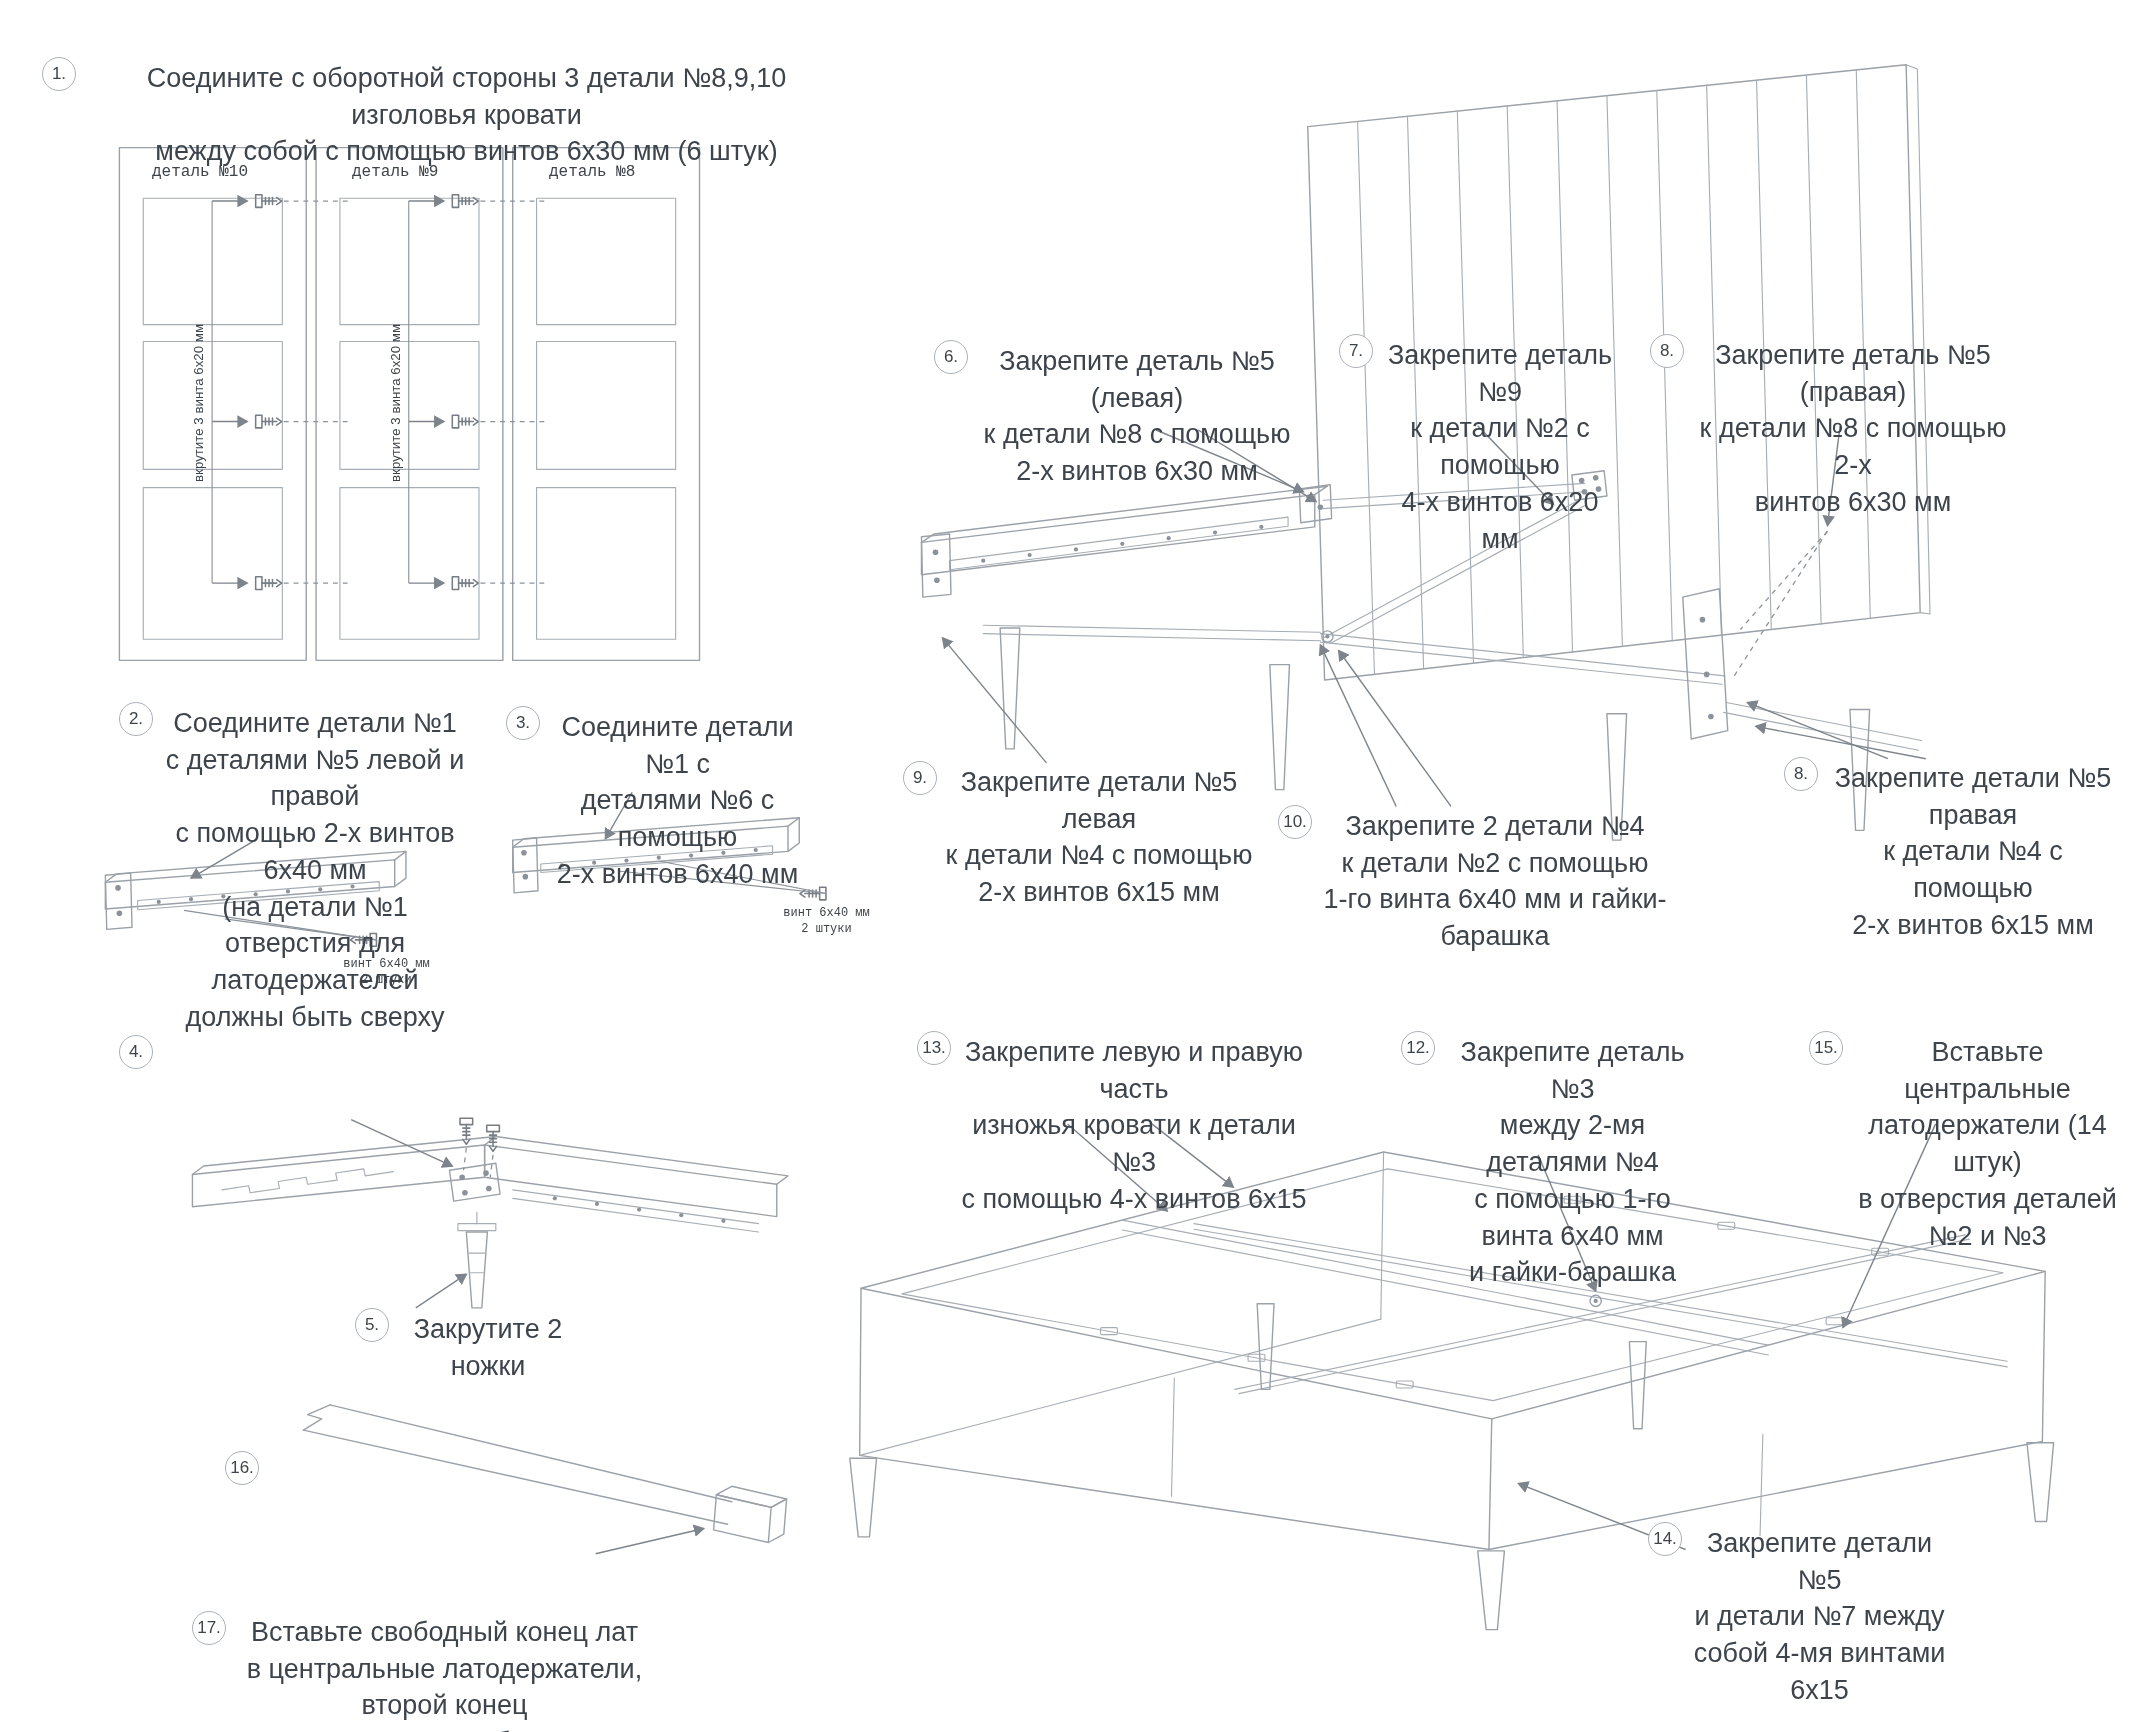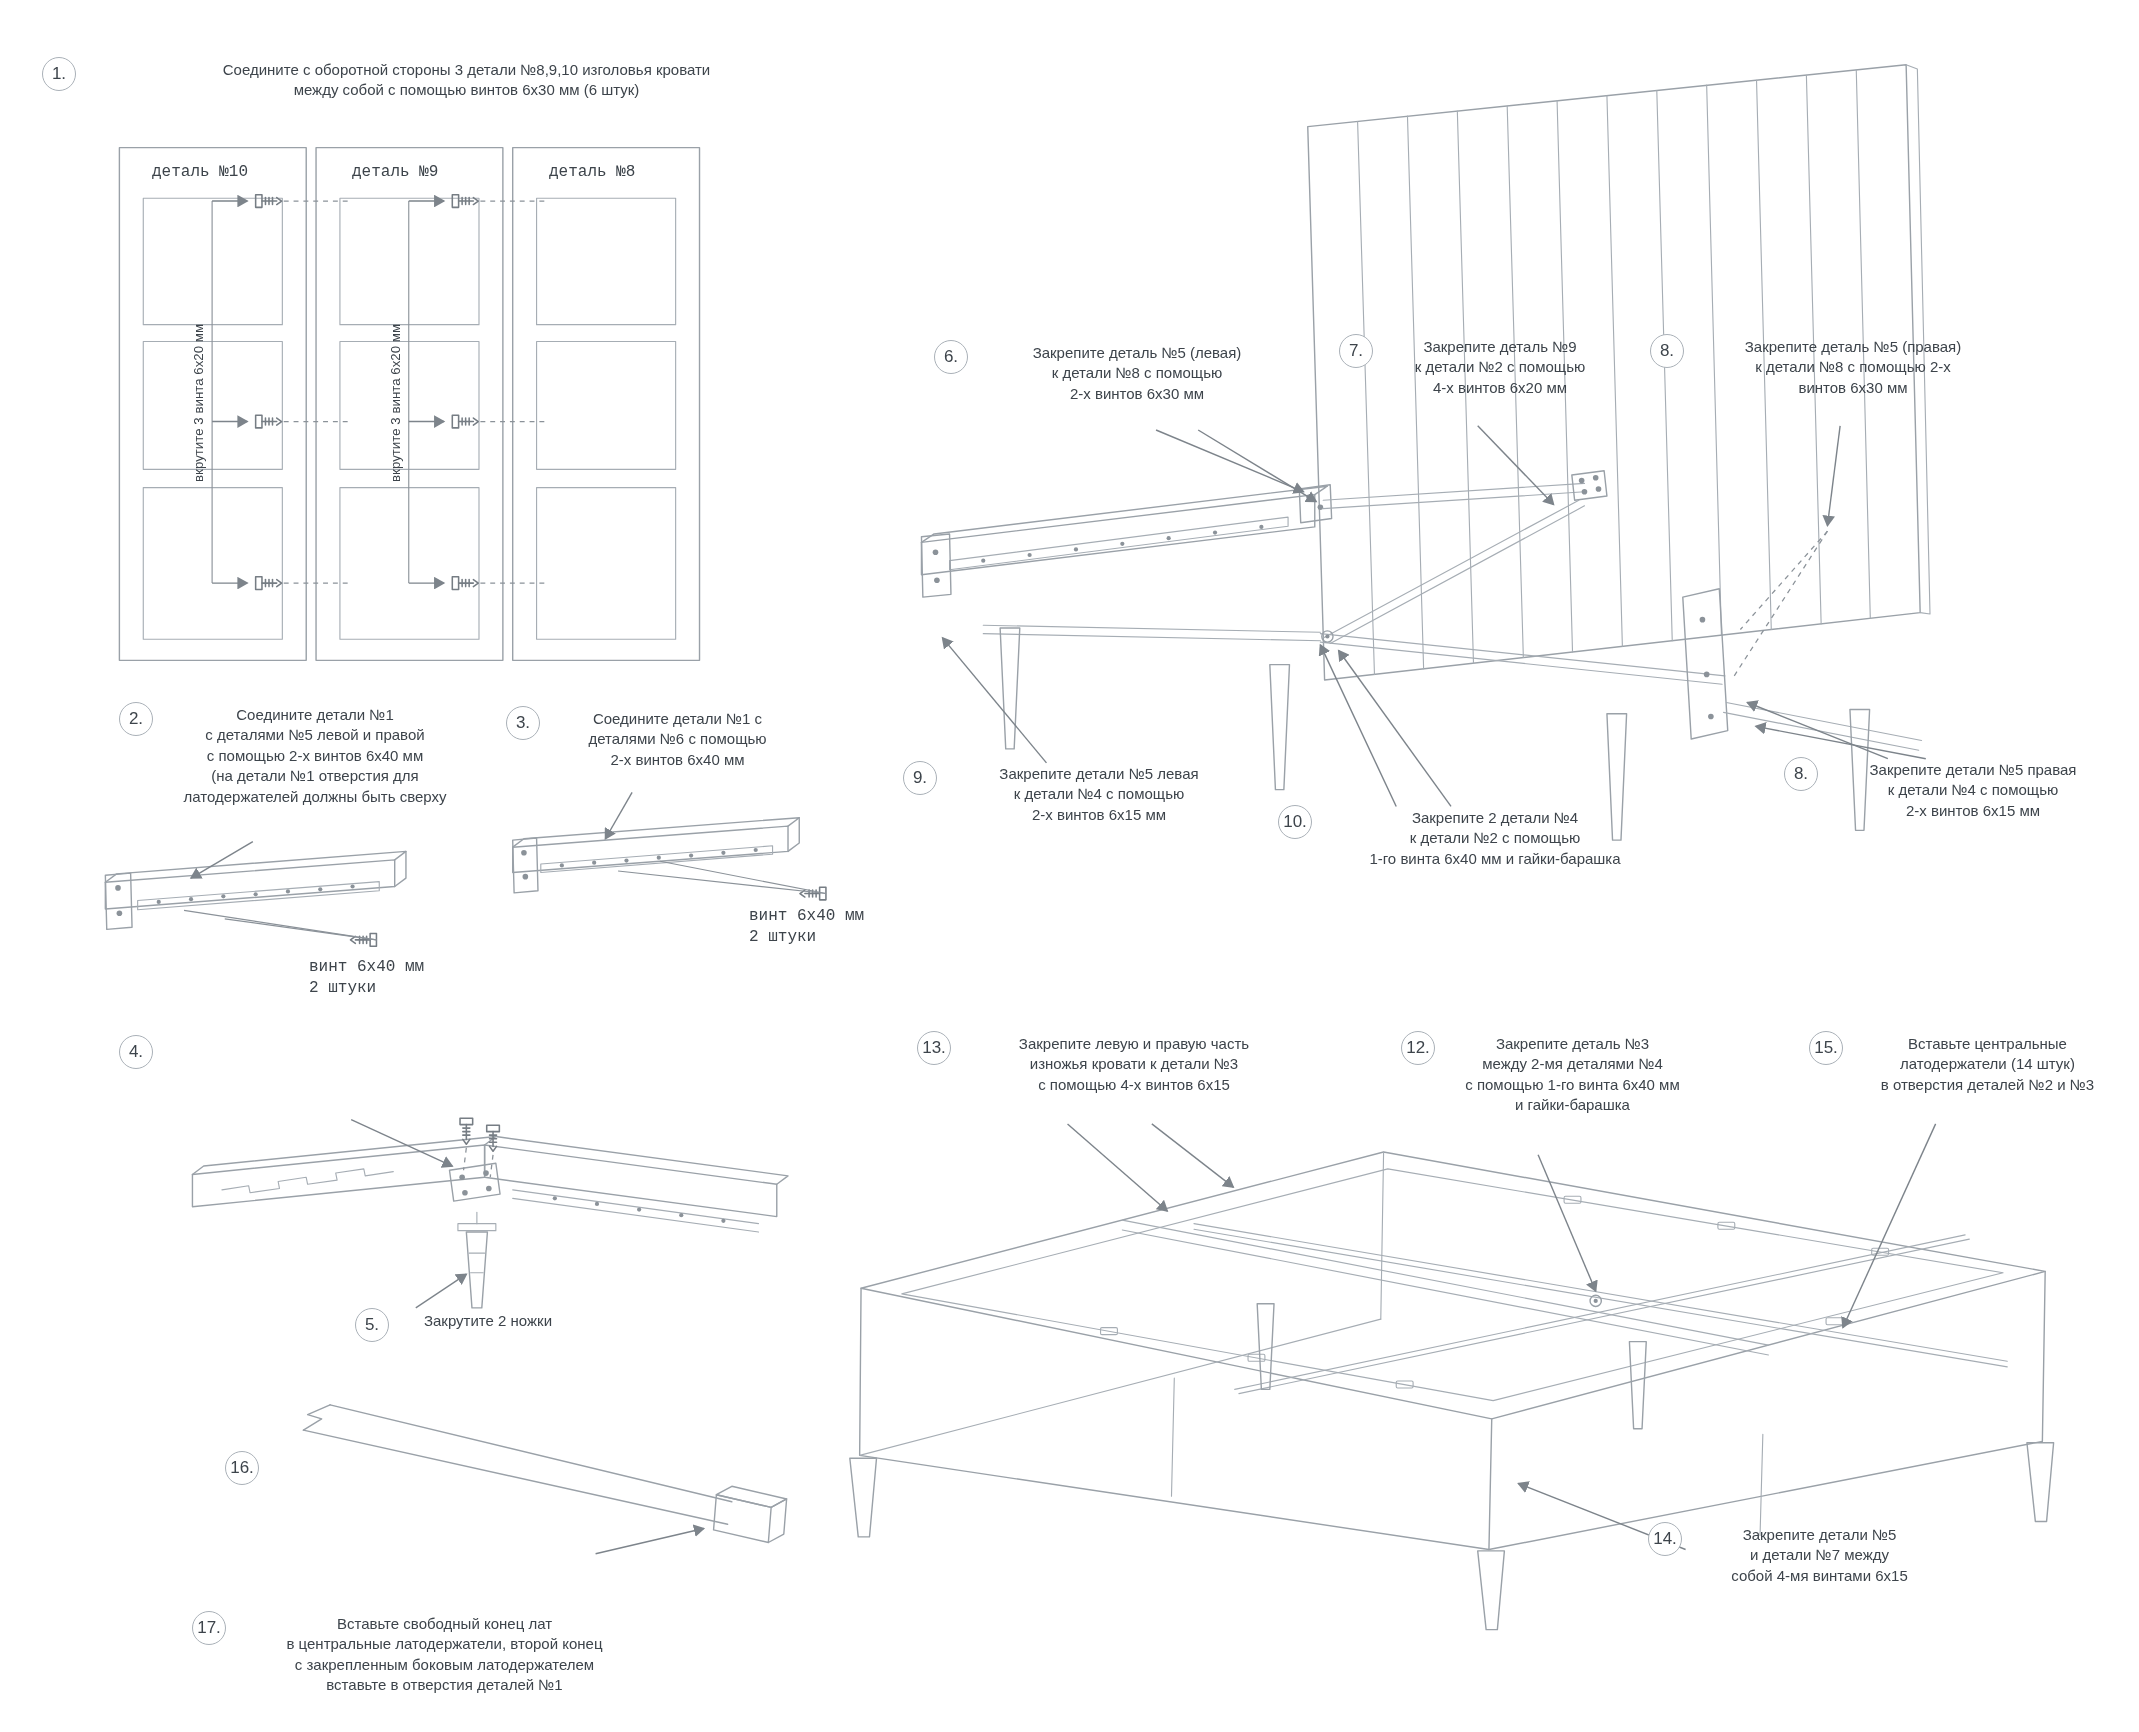--- a/index.html
+++ b/index.html
@@ -2,23 +2,23 @@
 <html style="font-size:11.2px"><head>
 <meta charset="utf-8">
 <style>
   html,body{margin:0;padding:0;background:#ffffff;}
   #canvas{position:relative;width:2140px;height:1733px;background:#ffffff;
           font-family:"Liberation Sans",sans-serif;overflow:hidden;color:#3d444b;}
   .step{position:absolute;display:flex;align-items:flex-start;gap:7px;}
   .num{box-sizing:border-box;flex:0 0 auto;min-width:34px;height:34px;padding:0 2.1px;
        border:1.4px solid #aab1b8;border-radius:50%;display:flex;align-items:center;
        justify-content:center;font-size:17px;color:#3d444b;margin-top:-3.5px;background:#fff;}
-  .txt{white-space:pre-line;text-align:center;flex:1;font-size:15px;line-height:1.36;color:#3d444b;}
+  .txt{white-space:pre-line;text-align:center;flex:1;font-size:27px;line-height:1.36;color:#3d444b;}
   .lbl{position:absolute;font-size:16px;color:#3d444b;font-family:Liberation Mono, monospace;}
-  .lbl-small{font-size:16px;text-align:left;white-space:pre-line;line-height:1.3;}
+  .lbl-small{font-size:12px;text-align:center;white-space:pre-line;line-height:1.3;}
   .vlbl{position:absolute;font-size:13.3px;color:#3d444b;white-space:nowrap;
         transform:rotate(-90deg);transform-origin:0 0;}
   svg.artwork{position:absolute;left:0;top:0;}
   .art{stroke:#9aa1a8;stroke-width:2;fill:none;stroke-linejoin:round;stroke-linecap:round;}
   .artthin{stroke:#a6adb4;stroke-width:1.6;fill:none;stroke-linejoin:round;stroke-linecap:round;}
   .leader{stroke:#7d848b;stroke-width:2;fill:none;marker-end:url(#ah);}
   .plain{stroke:#8b9299;stroke-width:1.6;fill:none;}
   .dash{stroke:#8b9299;stroke-width:1.8;fill:none;stroke-dasharray:7 7;}
   .screw{stroke:#767d84;stroke-width:2.2;fill:none;stroke-linejoin:round;stroke-linecap:round;}
   .dot{fill:#8b9299;stroke:none;}

